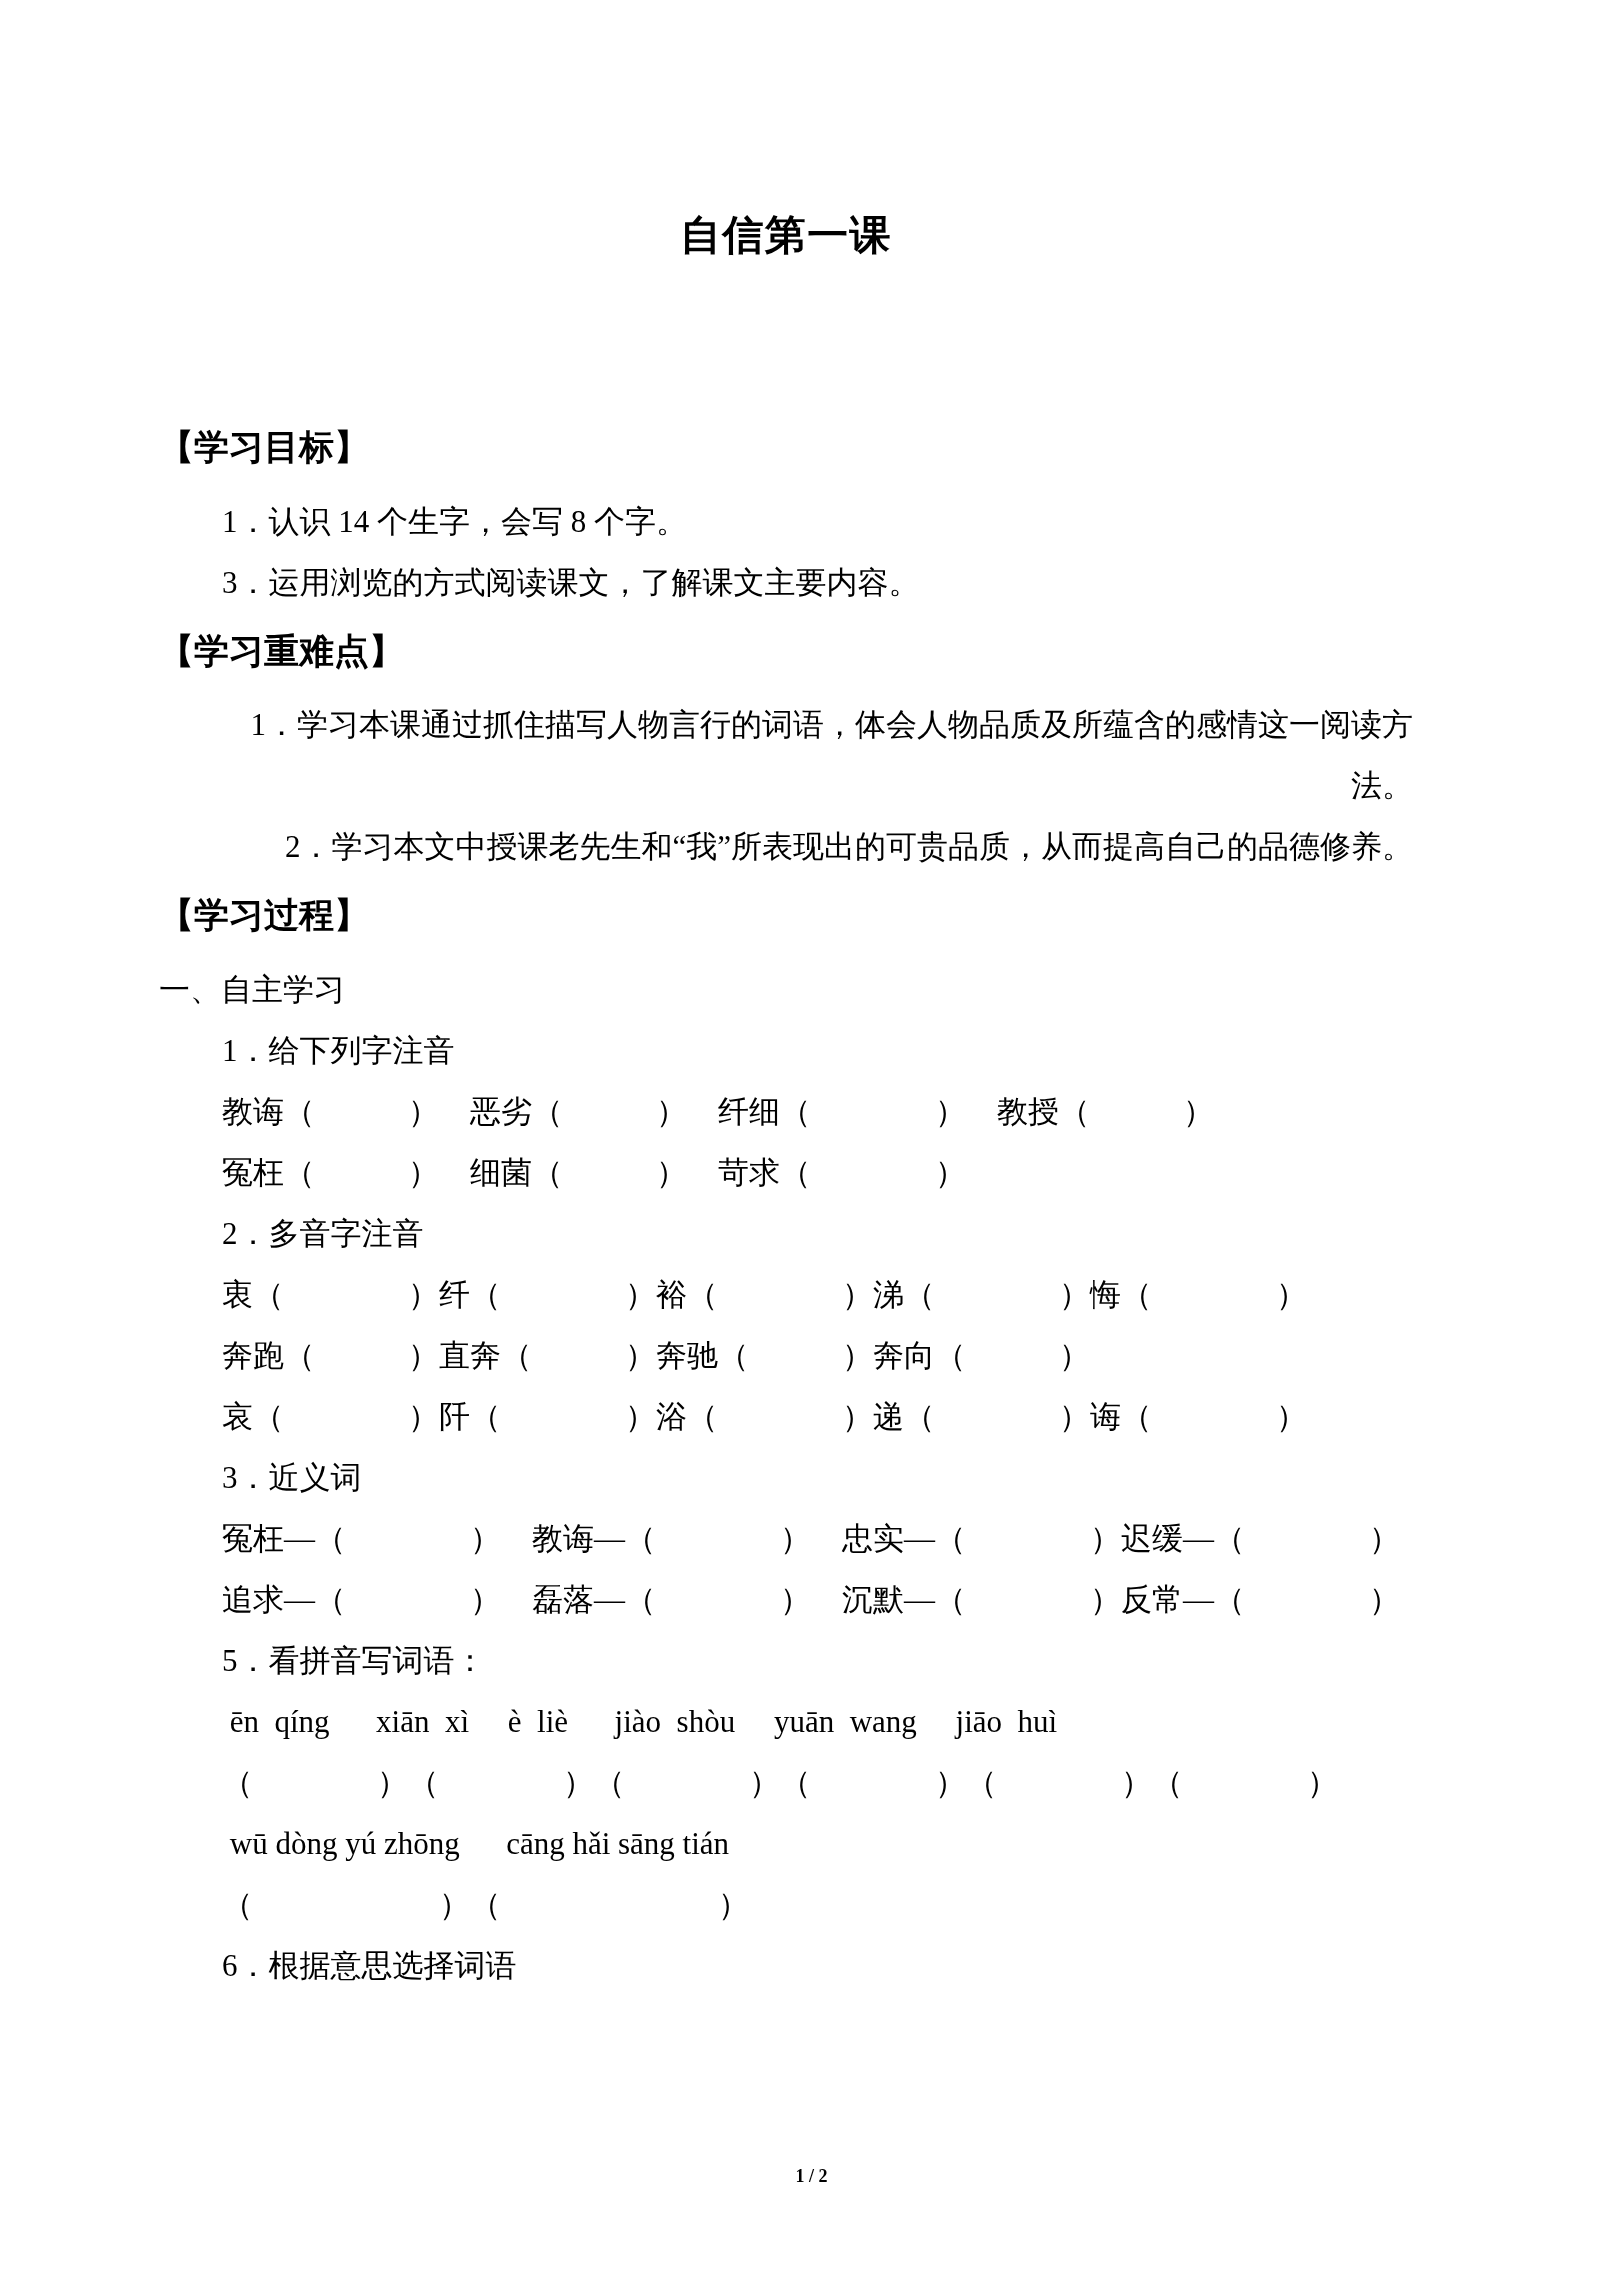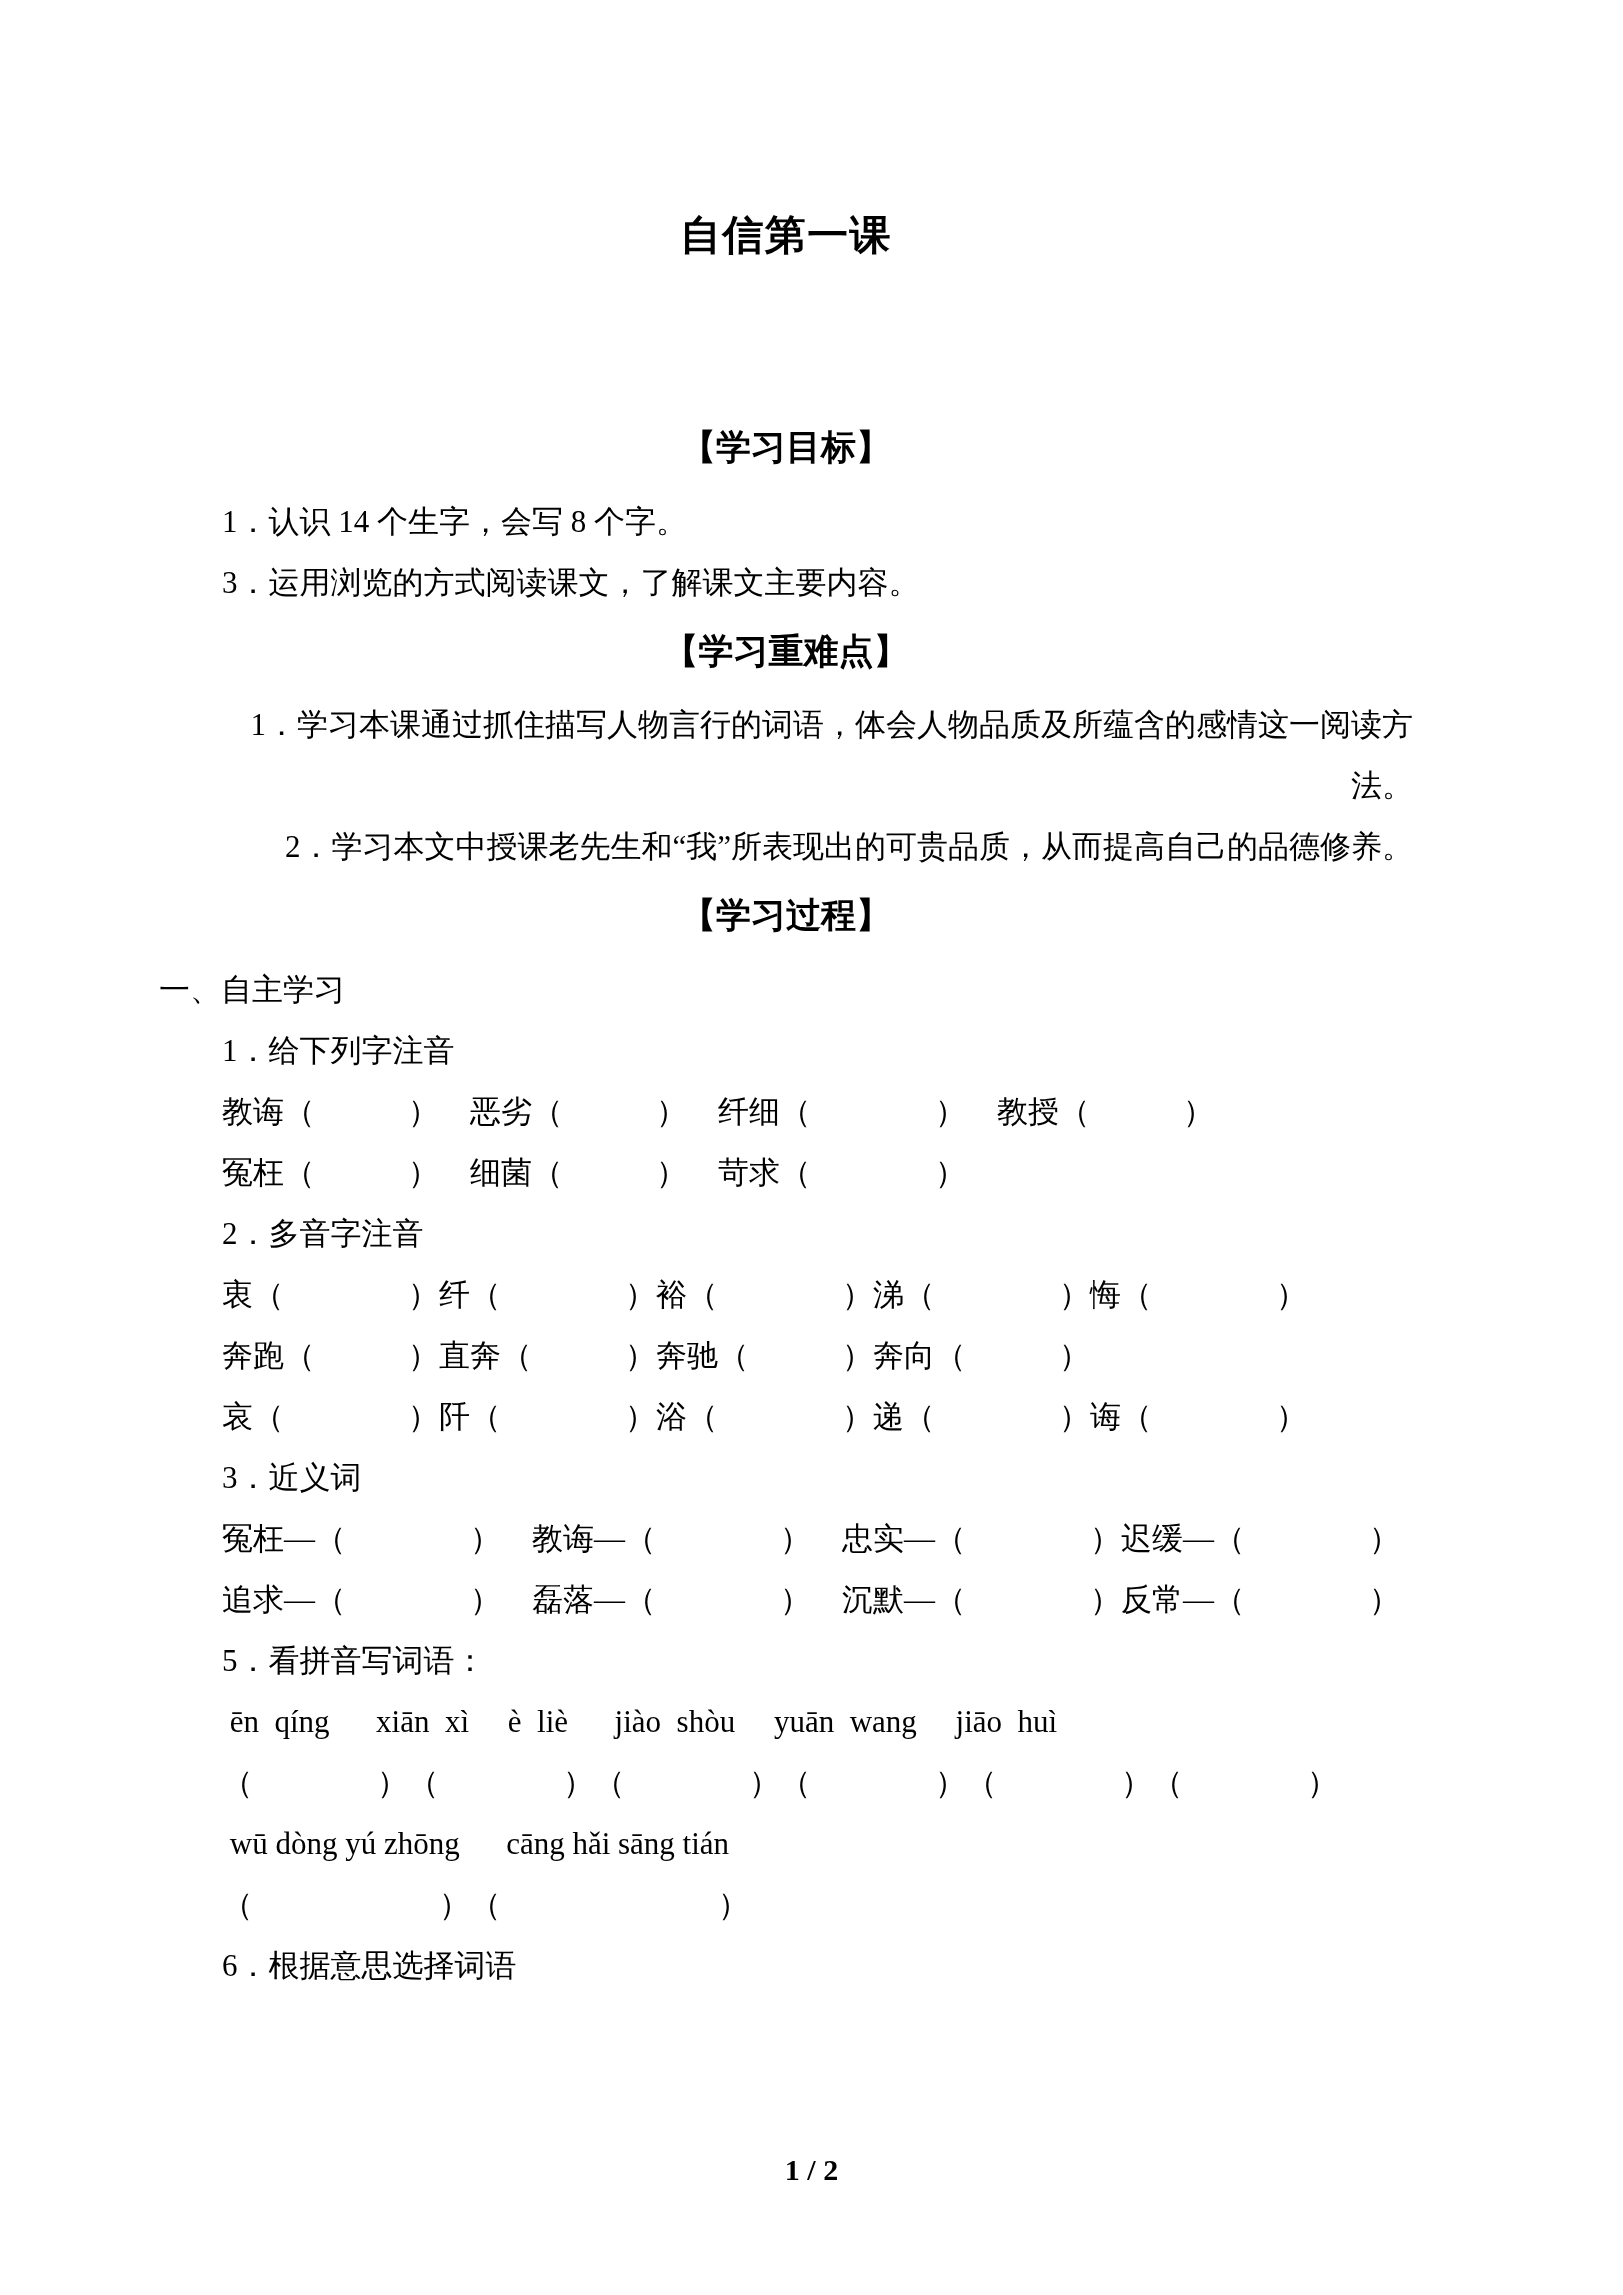--- a/index.html
+++ b/index.html
@@ -25,37 +25,36 @@
     text-align: center;
     margin: 0 0 147px 0;
     letter-spacing: 1.4px;
   }
   .heading {
     font-family: "Liberation Sans", "DejaVu Sans", sans-serif;
     font-size: 35px;
     line-height: 68px;
     font-weight: 700;
     margin: 4.1px 0 9.5px 0;
-    text-align: center;
   }
   .line {
     font-size: 31px;
     line-height: 61px;
     margin: 0;
     white-space: pre-wrap;
   }
   .sub { padding-left: 63px; }
   .indent-first { text-indent: 63px; text-align: right; }
   .footer {
     position: absolute;
     left: 0;
     right: 0;
     bottom: 108px;
     text-align: center;
-    font-size: 30px;
+    font-size: 18px;
     font-weight: 700;
     font-family: "Liberation Serif", "DejaVu Serif", serif;
   }
 </style>
 </head>
 <body>
 
 <div class="page">
 
   <h1 class="title">自信第一课</h1>

